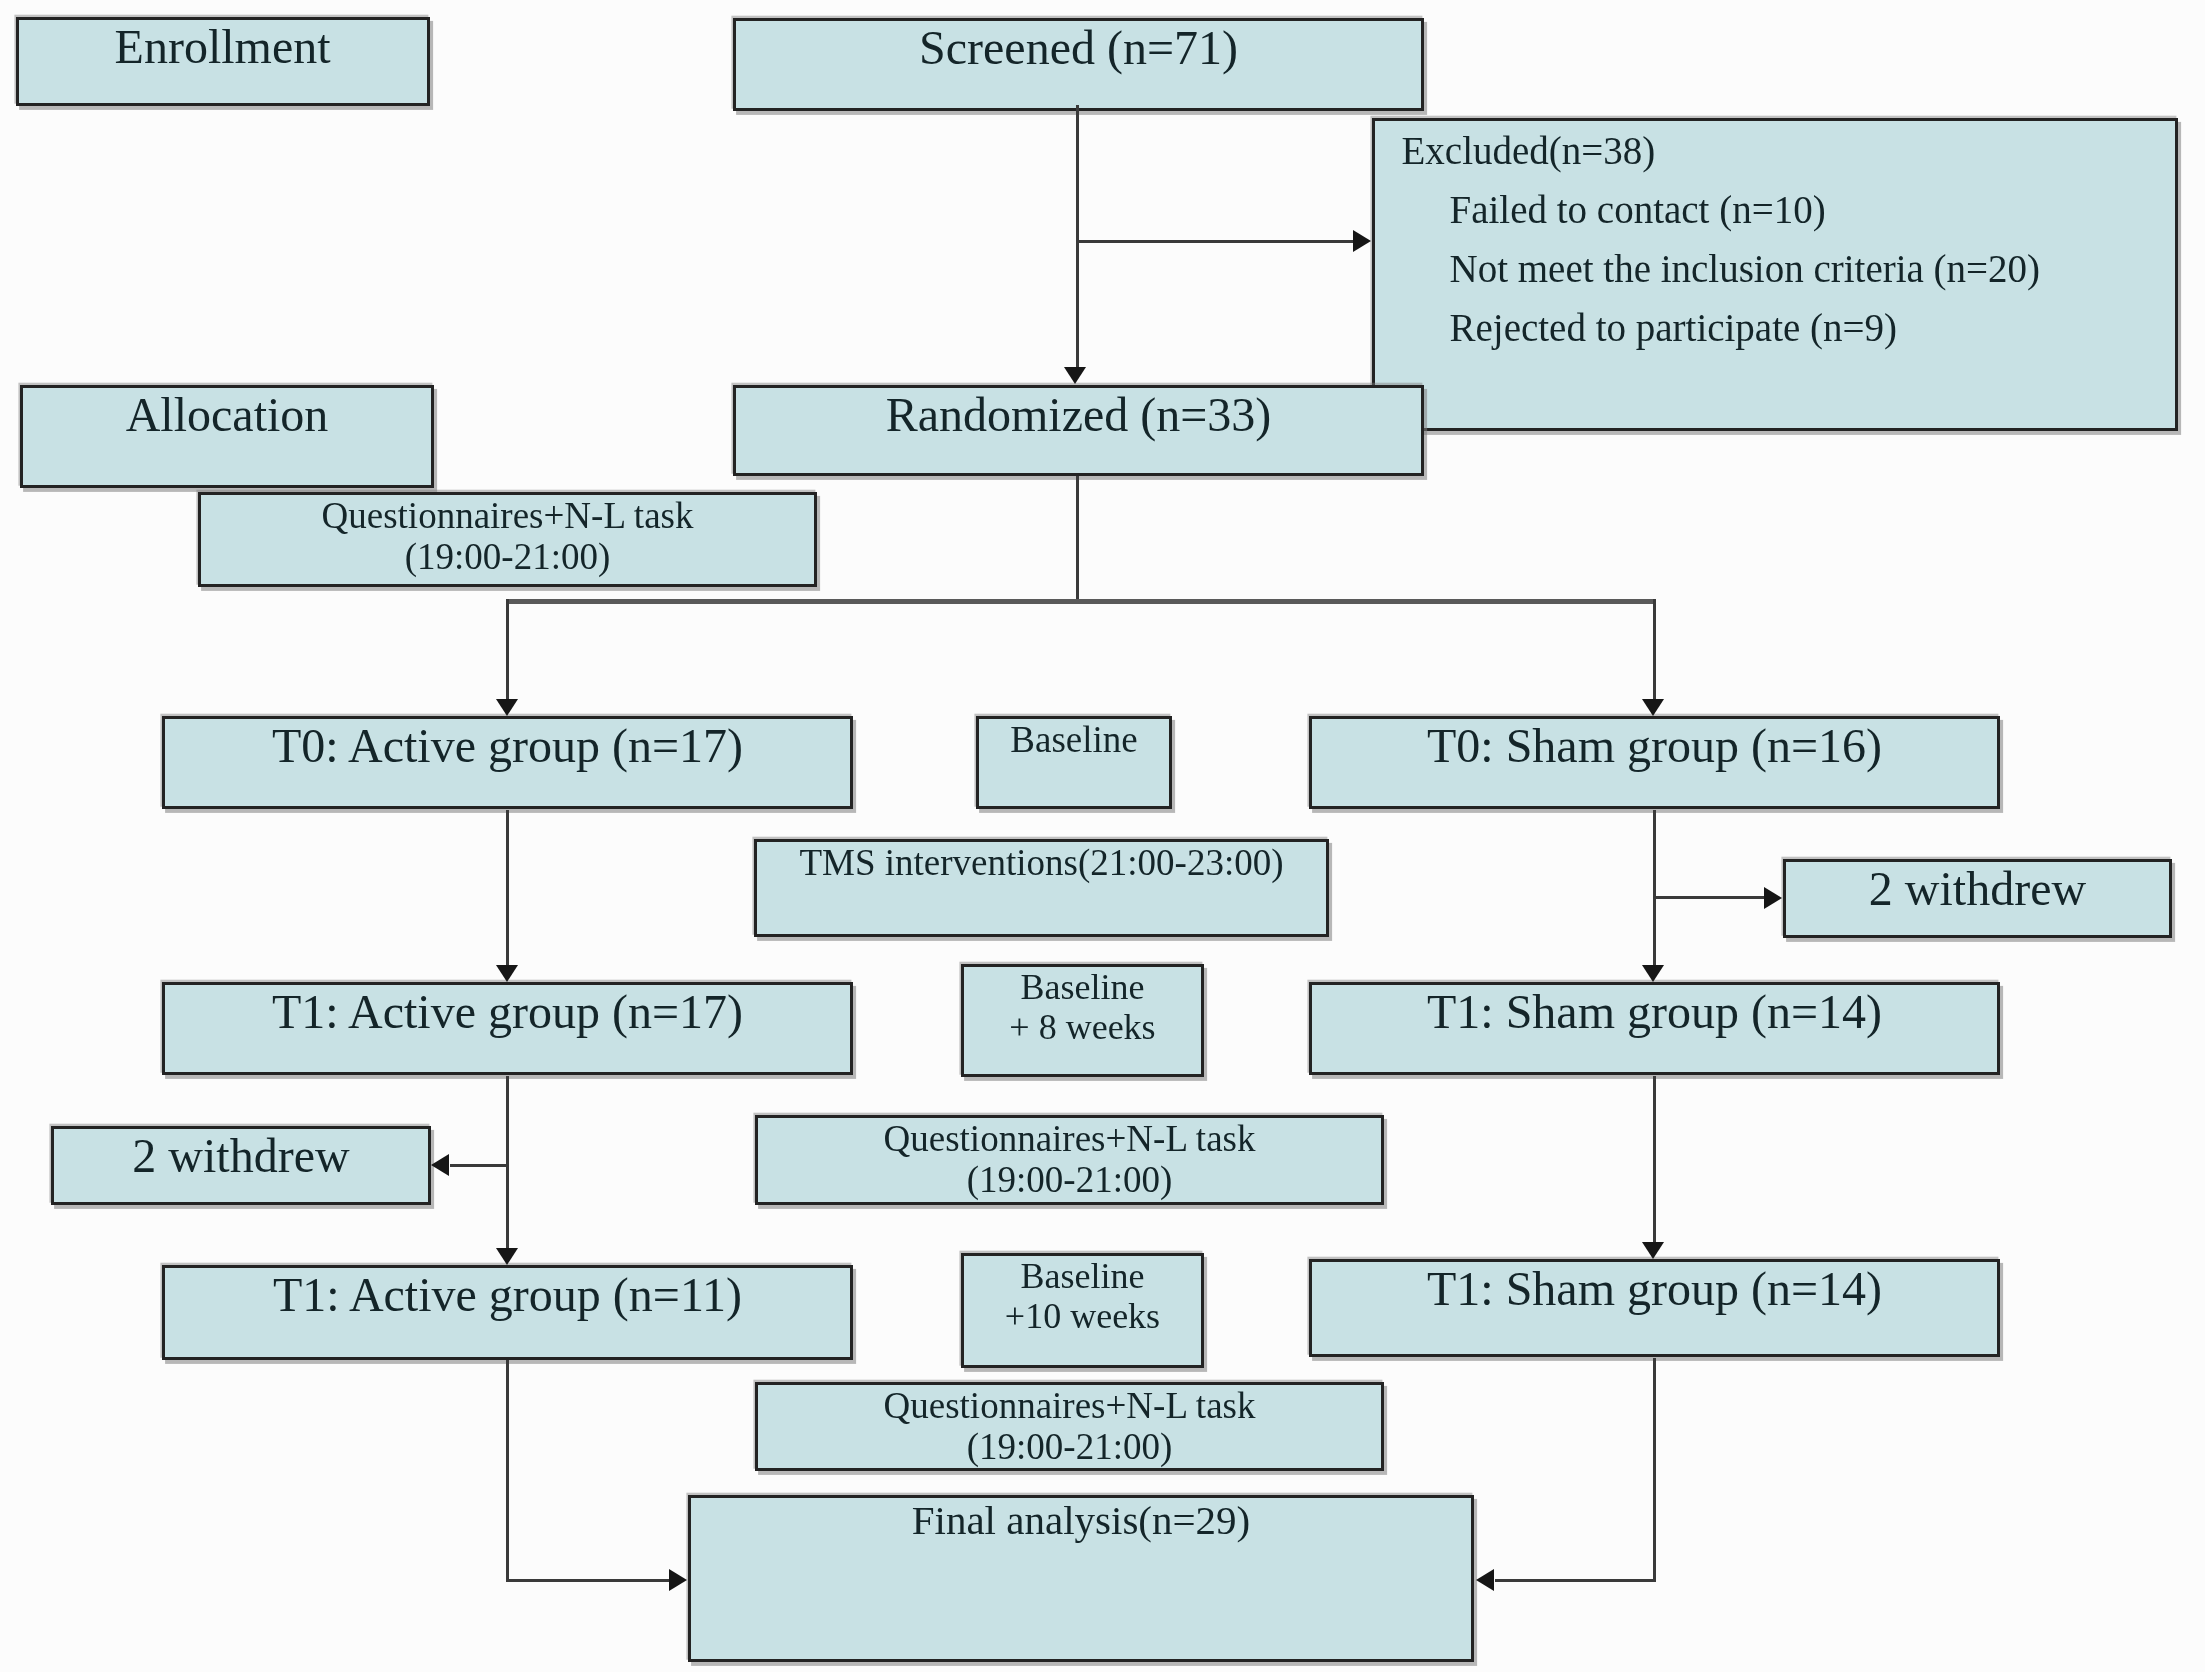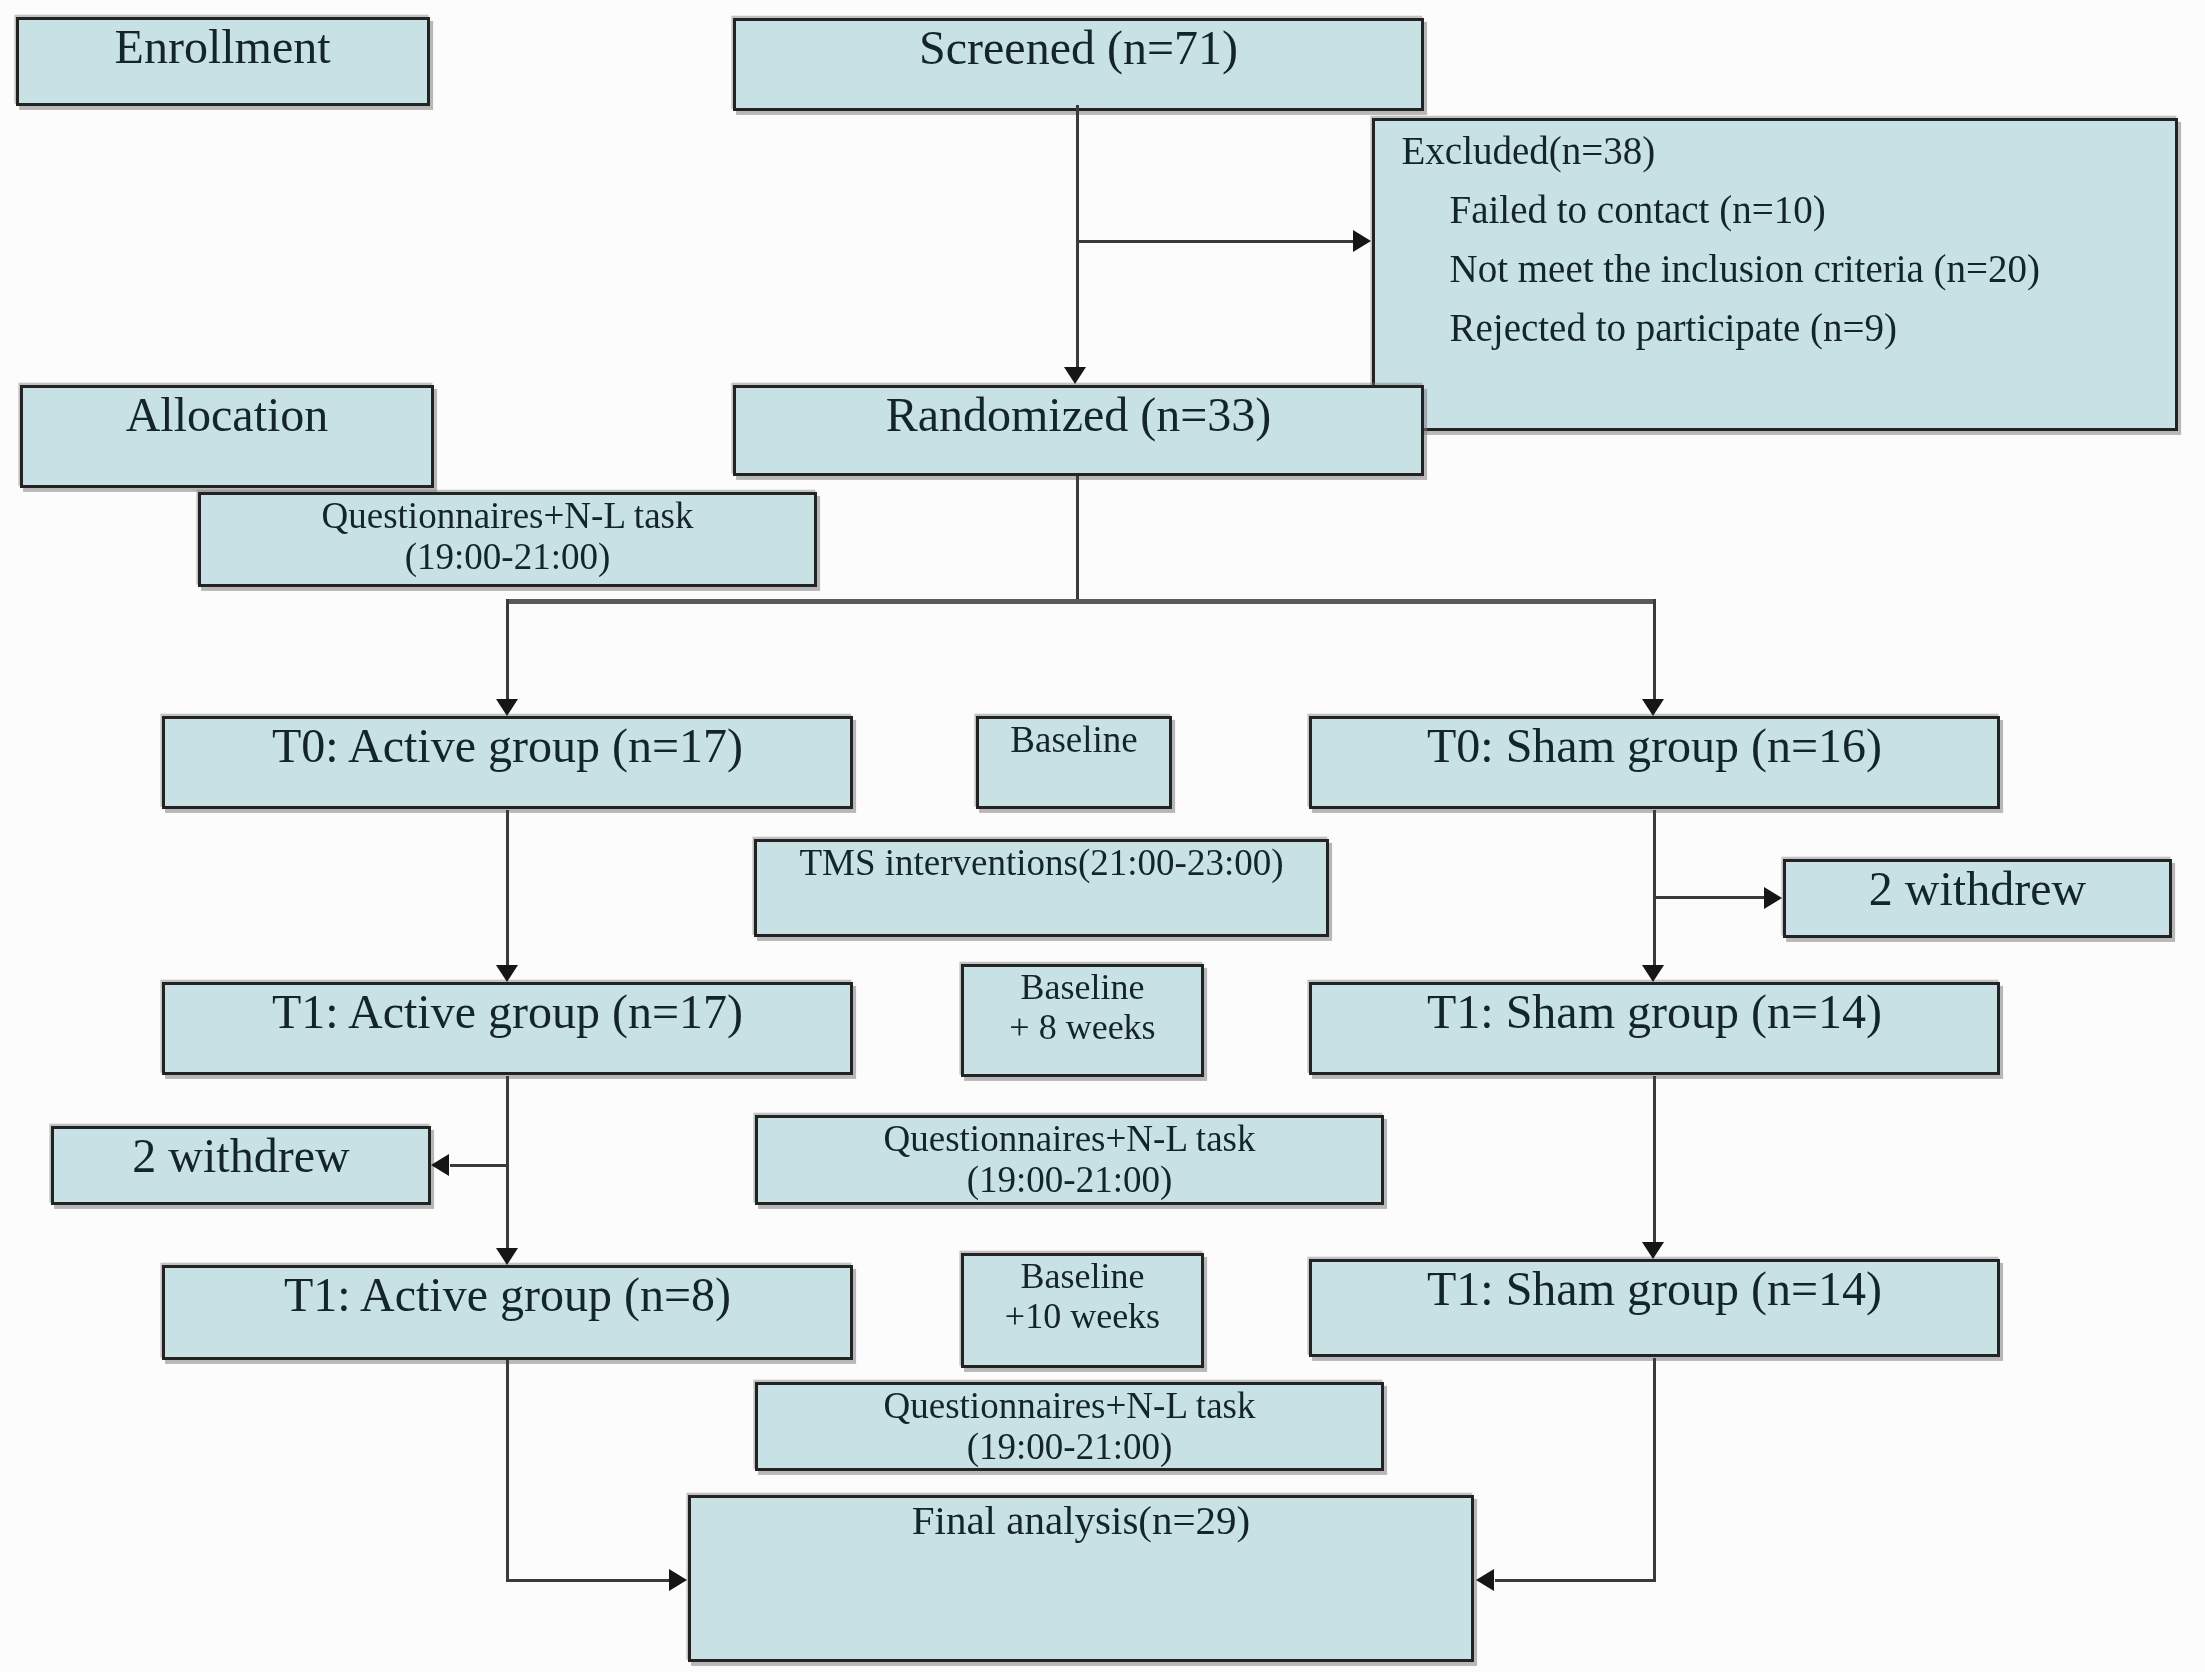--- a/index.html
+++ b/index.html
@@ -102,21 +102,21 @@
   <div class="node mid" style="left:755px;top:1115px;width:629px;height:90px;">
     <span>Questionnaires+N-L task</span>
     <span>(19:00-21:00)</span>
   </div>
 
   <div class="node big" style="left:51px;top:1126px;width:380px;height:79px;">
     <span>2 withdrew</span>
   </div>
 
   <div class="node big" style="left:162px;top:1265px;width:691px;height:95px;">
-    <span>T1: Active group (n=8)</span>
+    <span>T1: Active group (n=11)</span>
   </div>
   <div class="node small" style="left:961px;top:1253px;width:243px;height:115px;">
     <span>Baseline</span>
     <span>+10 weeks</span>
   </div>
   <div class="node big" style="left:1309px;top:1259px;width:691px;height:98px;">
     <span>T1: Sham group (n=14)</span>
   </div>
 
   <div class="node mid" style="left:755px;top:1382px;width:629px;height:89px;">

